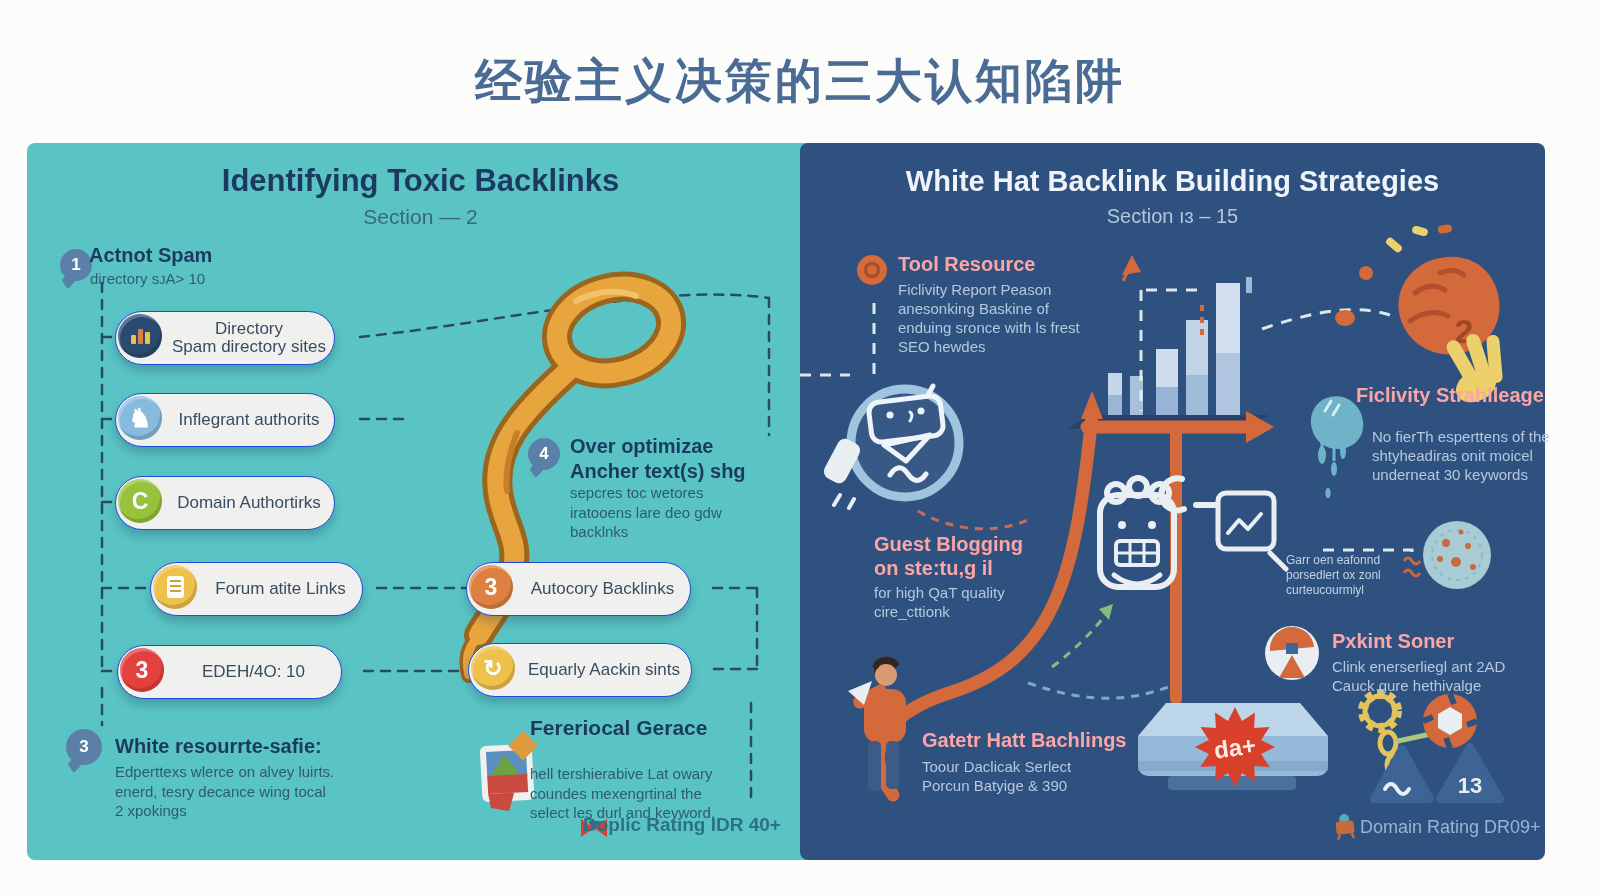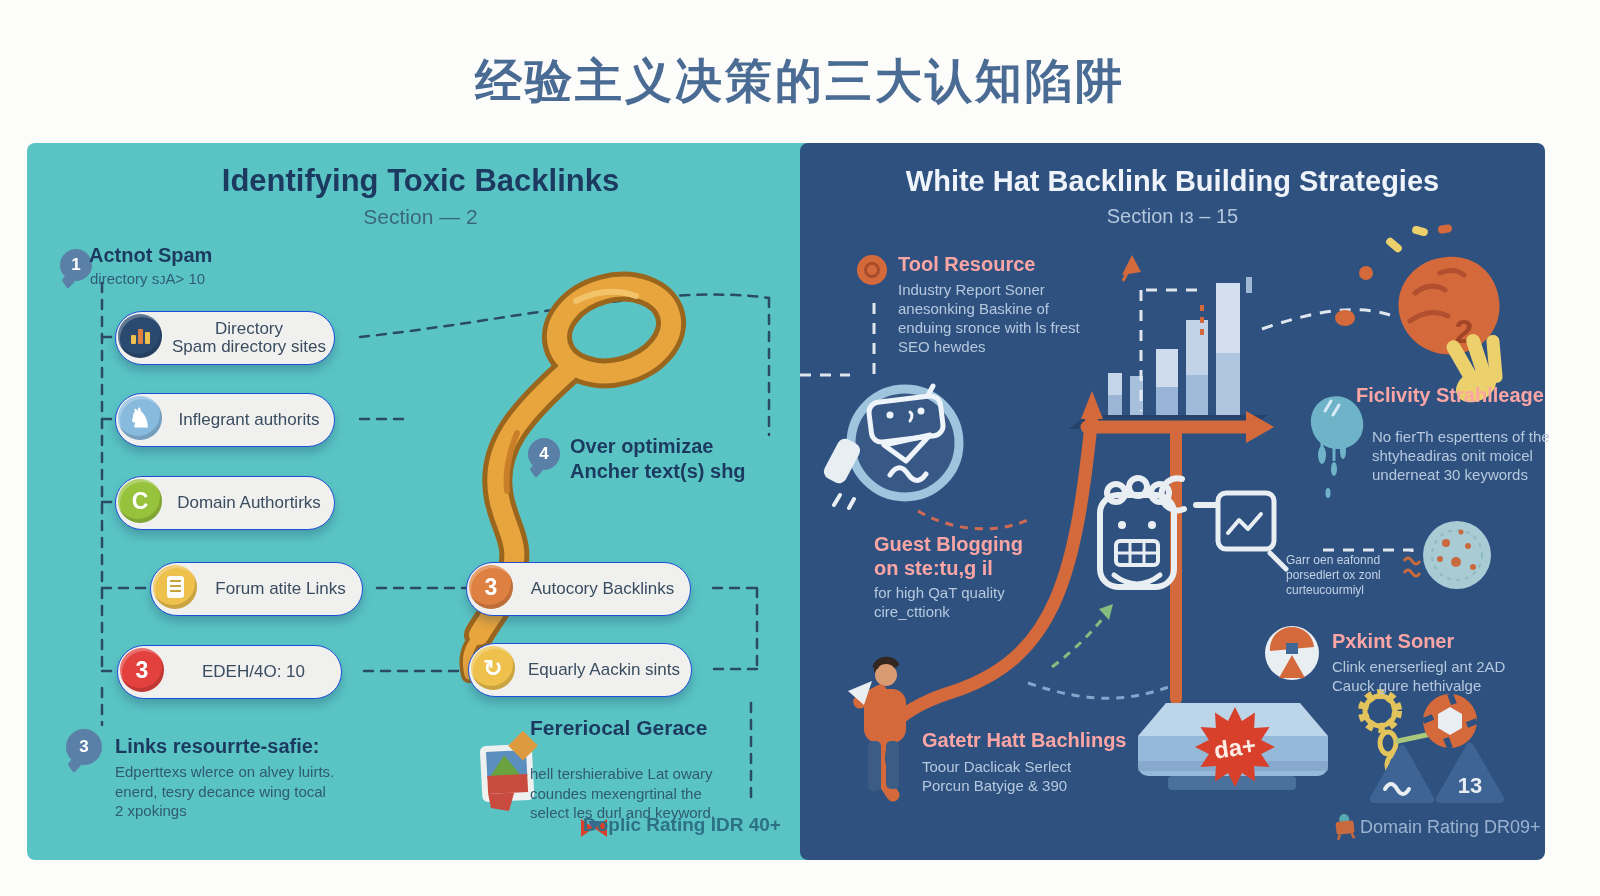--- a/index.html
+++ b/index.html
@@ -165,25 +165,30 @@
         <span>↻</span>
       </div>
       <div class="pill-label">Equarly Aackin sints</div>
     </div>
 
     <div class="abs bubble" style="left:501px;top:295px;">
       <span>4</span>
     </div>
     <div class="txt it-title" style="left:543px;top:292px;">Over optimizae</div>
     <div class="txt it-title" style="left:543px;top:317px;">Ancher text(s) shg</div>
+    <div class="txt body15" style="left:543px;top:340px;">
+      <div>sepcres toc wetores</div>
+      <div>iratooens lare deo gdw</div>
+      <div>backlnks</div>
+    </div>
 
     <div class="abs bubble" style="left:39px;top:586px;width:36px;height:36px;">
       <span>3</span>
     </div>
-    <div class="txt it-title" style="left:88px;top:592px;">Links resourrte-safie:</div>
+    <div class="txt it-title" style="left:88px;top:592px;">White resourrte-safie:</div>
     <div class="txt body15" style="left:88px;top:619px;">
       <div>Edperttexs wlerce on alvey luirts.</div>
       <div>enerd, tesry decance wing tocal</div>
       <div>2 xpokings</div>
     </div>
 
     <div class="txt it-title" style="left:503px;top:573px;font-size:21px;">Fereriocal Gerace</div>
     <div class="txt body15" style="left:503px;top:621px;">
       <div>hell tershierabive Lat owary</div>
       <div>coundes mexengrtinal the</div>
@@ -356,21 +361,21 @@
         <path d="M539 691 l-2 5 M551 691 l2 5" stroke="#c96a3e" stroke-width="2.5"></path>
       </g>
     </svg>
 
     <div class="txt rp-title">White Hat Backlink Building Strategies</div>
     <div class="txt rp-sub">Section ıɜ – 15</div>
 
     <div class="abs tool-circle" style="left:57px;top:112px;"></div>
     <div class="txt rp-h" style="left:98px;top:110px;">Tool Resource</div>
     <div class="txt rp-body" style="left:98px;top:137px;">
-      <div>Industry Report Soner</div>
+      <div>Ficlivity Report Peason</div>
       <div>anesonking Baskine of</div>
       <div>enduing sronce with ls frest</div>
       <div>SEO hewdes</div>
     </div>
 
     <div class="txt rp-h" style="left:74px;top:390px;">Guest Blogging</div>
     <div class="txt rp-h" style="left:74px;top:414px;">on ste:tu,g il</div>
     <div class="txt rp-body" style="left:74px;top:440px;">
       <div>for high QaT quality</div>
       <div>cire_cttionk</div>

